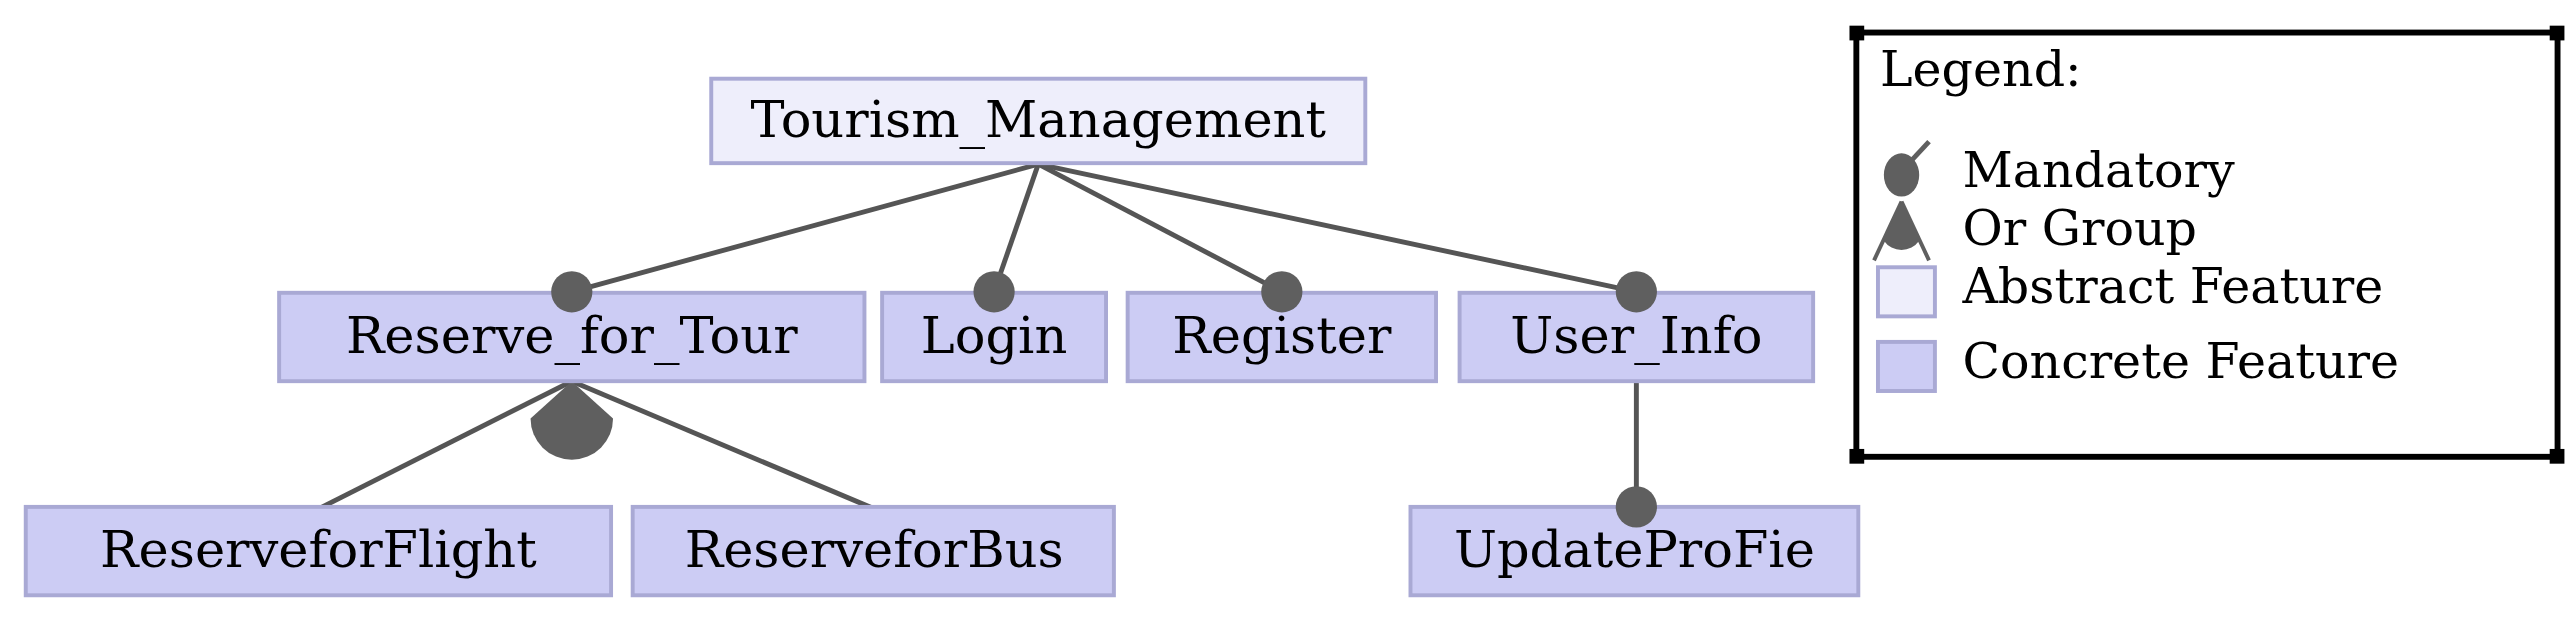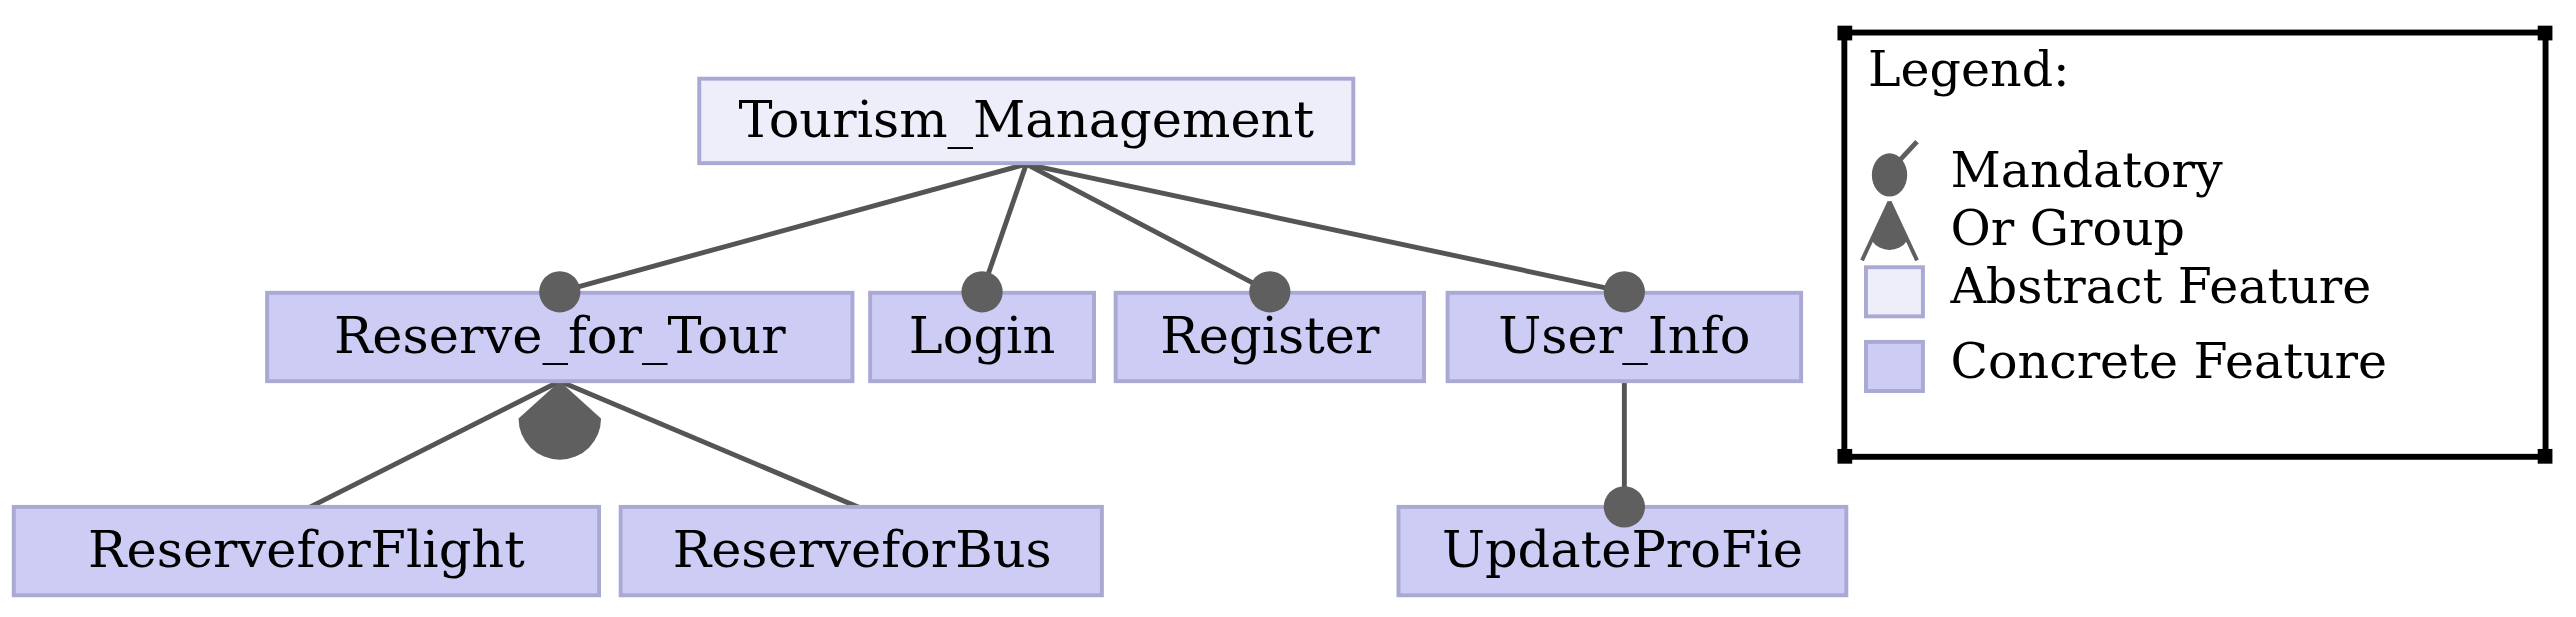--- a/index.html
+++ b/index.html
@@ -9,21 +9,21 @@
   }
   body {
     width: 2576px;
     height: 618px;
     font-family: "DejaVu Serif", serif;
     overflow: hidden;
     position: relative;
   }
   #diagram-root {
     position: absolute;
-    left: 0; top: 0;
+    left: 12px; top: 0;
     width: 2492px;
     height: 618px;
   }
   svg.canvas {
     display: block;
     width: 2576px;
     height: 618px;
   }
   text {
     font-family: "DejaVu Serif", serif;

